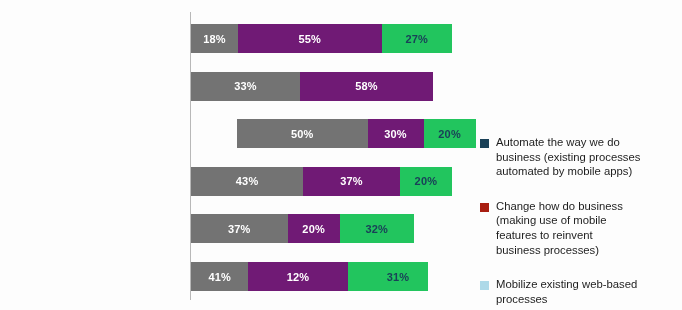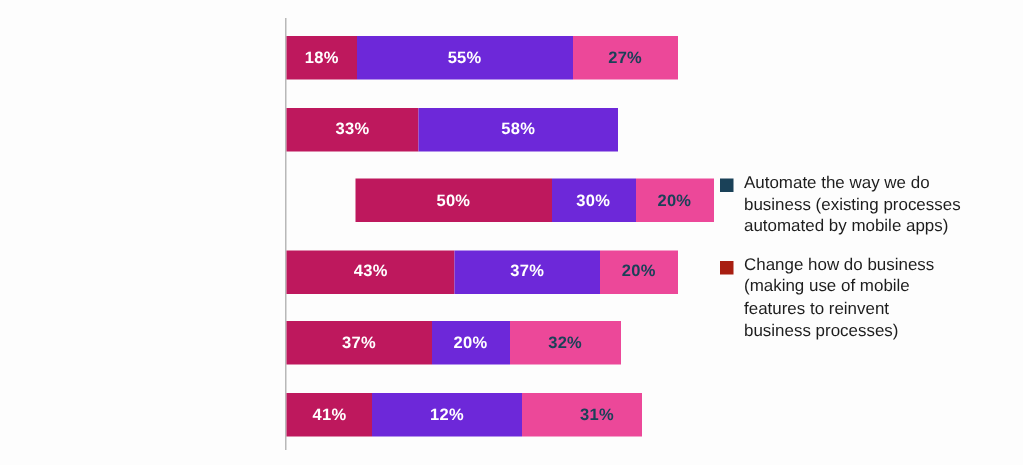--- a/index.html
+++ b/index.html
@@ -54,23 +54,23 @@
   .segment {
     position: relative;
     display: flex;
     align-items: center;
     justify-content: center;
     font-size: 11px;
     font-weight: bold;
     letter-spacing: 0.2px;
     box-sizing: border-box;
   }
-  .segment.navy  { background: #be185d; color: #ffffff; }
-  .segment.red   { background: #6d28d9; color: #ffffff; }
-  .segment.blue  { background: #ec4899; color: #1a4158; }
+  .segment.navy  { background: #737373; color: #ffffff; }
+  .segment.red   { background: #701a75; color: #ffffff; }
+  .segment.blue  { background: #22c55e; color: #1a4158; }
 
   
   #legend {
     position: absolute;
     left: 480px;
     top: 115px;
     width: 200px;
   }
   .legend-item {
     position: relative;
@@ -86,20 +86,21 @@
   }
   .legend-swatch.navy { background: #1a4158; }
   .legend-swatch.red  { background: #a81e11; }
   .legend-swatch.blue { background: #aed9e8; }
   .legend-label {
     font-size: 11.3px;
     line-height: 14.6px;
     color: #1d1d1d;
     white-space: pre-line;
     display: block;
+    margin-top: 20px;
   }
 </style>
 </head>
 <body>
 
 <div id="chart-root">
 
   <div id="plot-area">
     <div id="category-axis-line"></div>
     <div id="bars-container">
@@ -111,21 +112,21 @@
             <div class="segment red" style="width: 143.55px;">
               <span>55%</span>
             </div>
             <div class="segment blue" style="width: 70.47px;">
               <span>27%</span>
             </div>
           </div>
         </div>
         <div class="bar-row" style="top: 71.6px;">
           <div class="bar-track">
-            <div class="segment navy" style="width: 88px;">
+            <div class="segment navy" style="width: 109px;">
               <span>33%</span>
             </div>
             <div class="segment red" style="width: 133px;">
               <span>58%</span>
             </div>
           </div>
         </div>
         <div class="bar-row" style="top: 119.2px;">
           <div class="bar-track">
             <div class="segment navy" style="width: 130.5px; margin-left: 46px;">
@@ -188,15 +189,20 @@
 business (existing processes
 automated by mobile apps)</span>
       </div>
       <div class="legend-item">
         <span class="legend-swatch red"></span>
         <span class="legend-label">Change how do business
 (making use of mobile
 features to reinvent
 business processes)</span>
       </div>
+      <div class="legend-item">
+        <span class="legend-swatch blue"></span>
+        <span class="legend-label">Mobilize existing web-based
+processes</span>
+      </div>
     </div>
 
 </div>
 
 </body></html>

